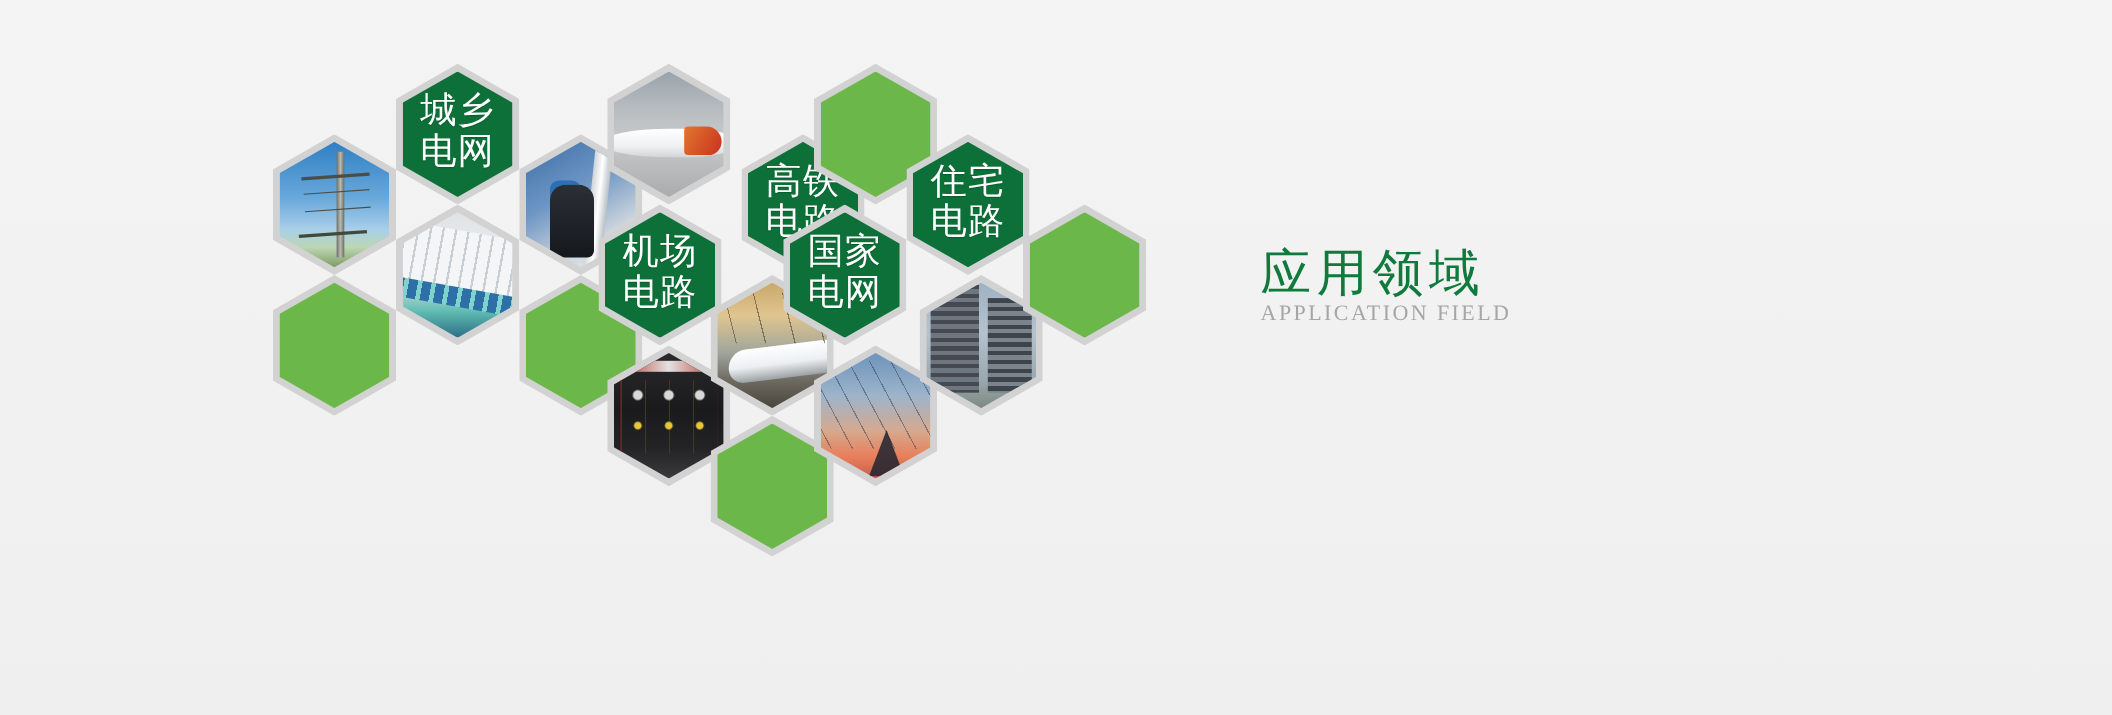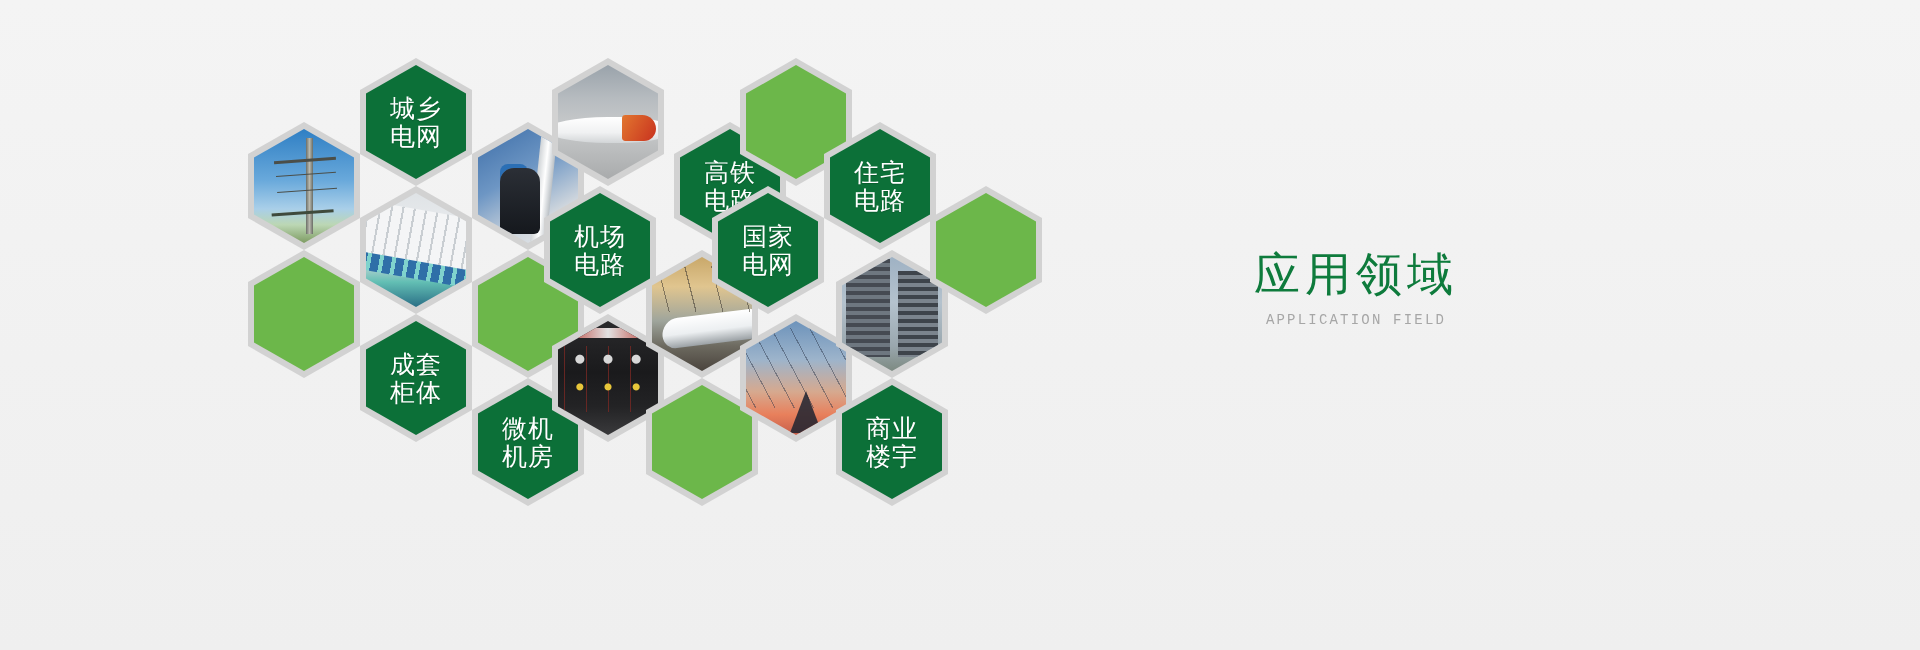--- a/index.html
+++ b/index.html
@@ -44,25 +44,25 @@
     align-items: center;
     justify-content: center;
   }
   .hex.label .inner { background: #0c7038; }
   .hex.fill  .inner { background: #6cb74a; }
 
   .hex .txt {
     position: relative;
     z-index: 3;
     color: #ffffff;
-    font-size: 25px;
+    font-size: 33px;
     line-height: 1.12;
     text-align: center;
     letter-spacing: 1px;
-    font-family: Liberation Sans, sans-serif;
+    font-family: Liberation Mono, monospace;
     white-space: pre-line;
     text-shadow: 0 1px 1px rgba(0,0,0,.18);
   }
 
   
   .ph { position: absolute; inset: 0; }
 
   
   .ph-pole {
     background:
@@ -188,37 +188,37 @@
   }
   .ph-building:after {
     content:""; position:absolute; right:4%; top:12%; width:40%; height:76%;
     background: repeating-linear-gradient(180deg,#3e444b 0 4px,#7b848d 4px 8px);
   }
 
   
   #title-block {
     position: absolute;
     left: 1146px;
-    top: 250px;
+    top: 224px;
     width: 420px;
-    text-align: center;
+    text-align: left;
   }
   #title-main {
     color: #0e7b3c;
     font-size: 46px;
     letter-spacing: 5px;
     line-height: 1.05;
     font-family: "Liberation Sans", "DejaVu Sans", sans-serif;
   }
   #title-sub {
-    margin-top: 14px;
+    margin-top: 2px;
     color: #a6a6a6;
-    font-size: 14px;
+    font-size: 20px;
     letter-spacing: 2.2px;
-    font-family: Liberation Mono, monospace;
+    font-family: Liberation Serif, serif;
   }
 </style>
 </head>
 <body>
 
 <div id="stage">
 
   <div id="honeycomb">
       <div class="hex photo" style="left: 248px; top: 122px;">
         <div class="inner">
@@ -232,39 +232,27 @@
         <div class="inner">
           <div class="txt">城乡
 电网</div>
         </div>
       </div>
       <div class="hex photo" style="left: 360px; top: 186px;">
         <div class="inner">
           <div class="ph ph-cabinets"></div>
         </div>
       </div>
-      <div class="hex label" style="left: 360px; top: 314px;">
-        <div class="inner">
-          <div class="txt">成套
-柜体</div>
-        </div>
-      </div>
       <div class="hex photo" style="left: 472px; top: 122px;">
         <div class="inner">
           <div class="ph ph-worker"></div>
         </div>
       </div>
       <div class="hex fill" style="left: 472px; top: 250px;">
         <div class="inner"></div>
-      </div>
-      <div class="hex label" style="left: 472px; top: 378px;">
-        <div class="inner">
-          <div class="txt">微机
-机房</div>
-        </div>
       </div>
       <div class="hex photo" style="left: 552px; top: 58px;">
         <div class="inner">
           <div class="ph ph-airport"></div>
         </div>
       </div>
       <div class="hex label" style="left: 544px; top: 186px;">
         <div class="inner">
           <div class="txt">机场
 电路</div>
@@ -305,26 +293,20 @@
       </div>
       <div class="hex label" style="left: 824px; top: 122px;">
         <div class="inner">
           <div class="txt">住宅
 电路</div>
         </div>
       </div>
       <div class="hex photo" style="left: 836px; top: 250px;">
         <div class="inner">
           <div class="ph ph-building"></div>
-        </div>
-      </div>
-      <div class="hex label" style="left: 836px; top: 378px;">
-        <div class="inner">
-          <div class="txt">商业
-楼宇</div>
         </div>
       </div>
       <div class="hex fill" style="left: 930px; top: 186px;">
         <div class="inner"></div>
       </div>
     </div>
 
   <div id="title-block">
     <div id="title-main">应用领域</div>
     <div id="title-sub">APPLICATION FIELD</div>

